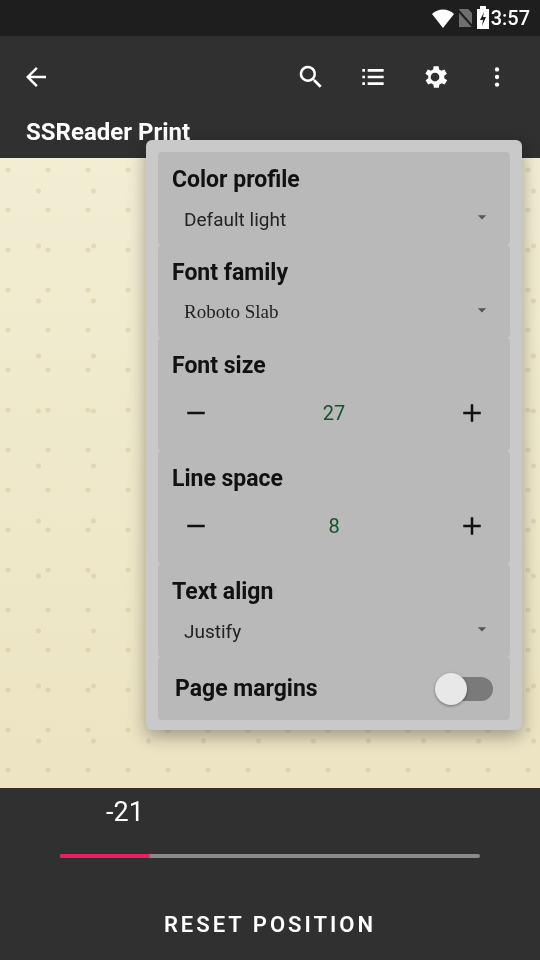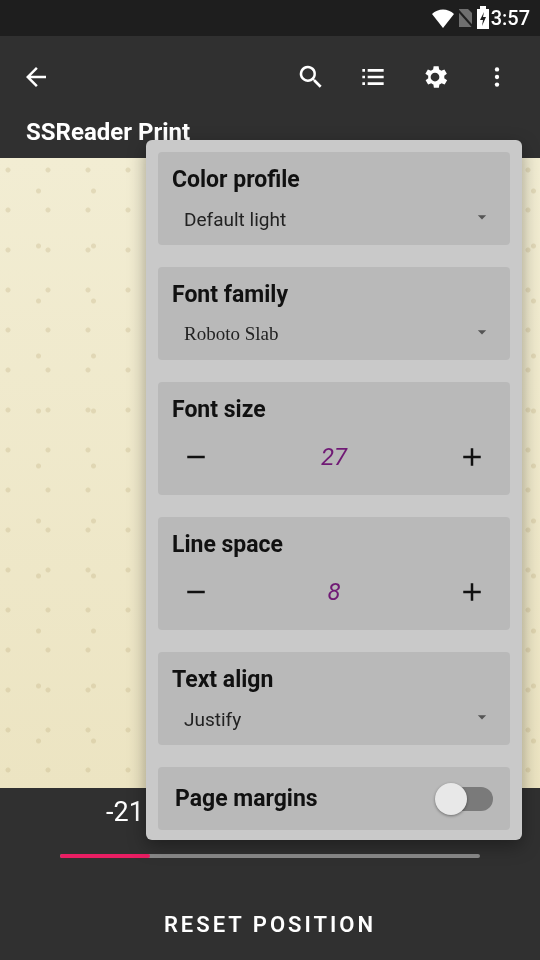--- a/index.html
+++ b/index.html
@@ -37,32 +37,32 @@
   .progress .label { position:absolute; left:106px; top:8px; color:#fff; font-size:27px; }
   .progress .track { position:absolute; left:60px; right:60px; top:66px; height:4px; background:#8a8a8a; border-radius:2px; }
   .progress .fill { position:absolute; left:60px; top:66px; height:4px; width:90px; background:#e91e63; border-radius:2px; }
   .reset { position:absolute; left:0; right:0; bottom:0; height:72px; display:flex; align-items:center; justify-content:center; color:#fff; font-size:22px; font-weight:600; letter-spacing:3px; }
 
   
   .popover {
     position:absolute; left:146px; top:140px; width:376px;
     background:#c9c9c9; border-radius:6px; padding:12px;
     box-shadow: 0 6px 18px rgba(0,0,0,0.35);
-    display:flex; flex-direction:column; gap:22px;
+    display:flex; flex-direction:column; 
   }
   .card { background:#b9b9b9; border-radius:4px; padding:14px 14px; }
   .card .label { font-size:23px; font-weight:700; color:#111; }
   .select-row { display:flex; align-items:center; justify-content:space-between; margin-top:14px; padding:0 4px 0 12px; }
   .select-row .value { font-size:19px; color:#222;text-align:right; }
   .chev svg { fill:#555; }
 
   .stepper-row { display:flex; align-items:center; justify-content:space-between; margin-top:10px; }
   .step-btn { width:48px; height:48px; display:flex; align-items:center; justify-content:center; }
   .step-btn svg { fill:#111; }
-  .stepper-val { font-size:24px; color:#701a75;font-style:italic; }
+  .stepper-val { font-size:20px; color:#14532d; }
 
   .toggle-card { display:flex; align-items:center; justify-content:space-between; padding:18px 17px; }
   .toggle-card .label { font-size:23px; font-weight:700; color:#111; }
   .switch { position:relative; width:56px; height:24px; }
   .switch-track { position:absolute; inset:0; background:#7a7a7a; border-radius:12px; }
   .switch-thumb { position:absolute; left:-2px; top:-4px; width:32px; height:32px; background:#e8e8e8; border-radius:50%; box-shadow:0 1px 3px rgba(0,0,0,0.4); }
 
   
   .card.last { margin-bottom:-2px; }
 </style>

